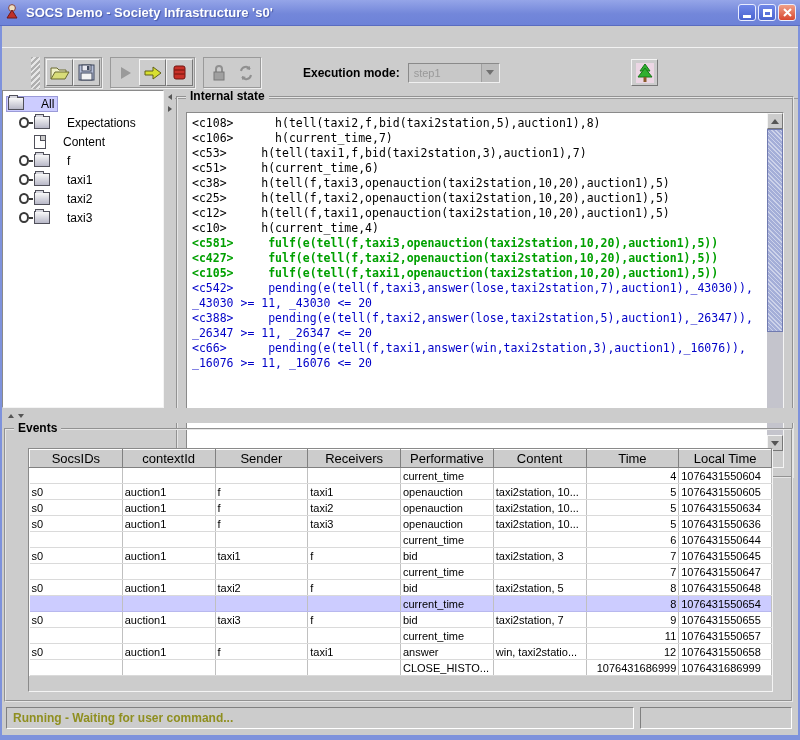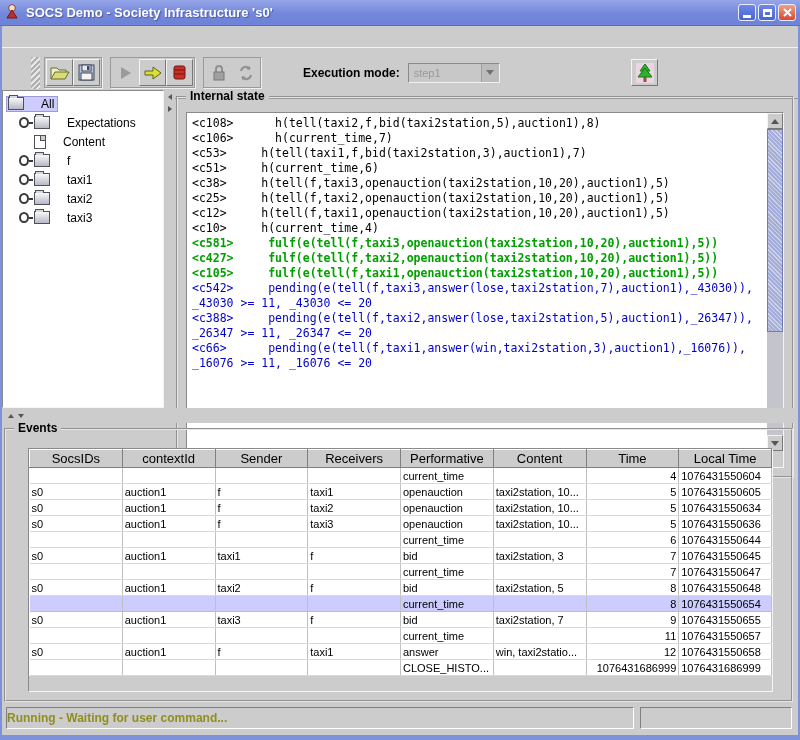--- a/index.html
+++ b/index.html
@@ -111,21 +111,21 @@
   table.events th{height:18px;background:#cccccc;font-weight:normal;font-size:13px;
     border:1px solid;border-color:#ffffff #808080 #808080 #ffffff;padding:0 2px;
     overflow:hidden;white-space:nowrap;}
   table.events td{height:16px;font-size:11px;padding:0 2px;border-right:1px solid #c0c0c0;
     border-bottom:1px solid #dadada;overflow:hidden;white-space:nowrap;color:#000;}
   table.events td:nth-child(7){text-align:right;}
   table.events tr.sel td{background:#ccccff;border-bottom-color:#b8b8ee;}
   
   .statusbar-left{position:absolute;left:6px;top:707px;width:628px;height:22px;background:#cccccc;
     border:1px solid;border-color:#808080 #ffffff #ffffff #808080;
-    display:flex;align-items:center;}
+    display:flex;align-items:center;padding-left:6px;}
   .status-text{font-size:12px;font-weight:bold;color:#8f8f20;}
   .statusbar-right{position:absolute;left:640px;top:707px;width:152px;height:22px;background:#cccccc;
     border:1px solid;border-color:#808080 #ffffff #ffffff #808080;}
 </style>
 </head>
 <body>
 
 <div class="win">
 
   <div class="titlebar">

